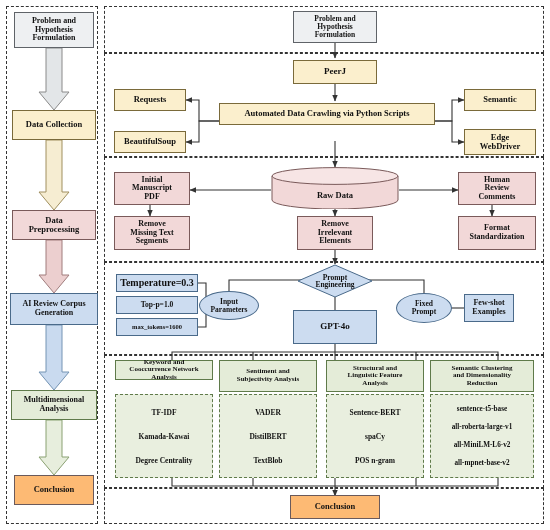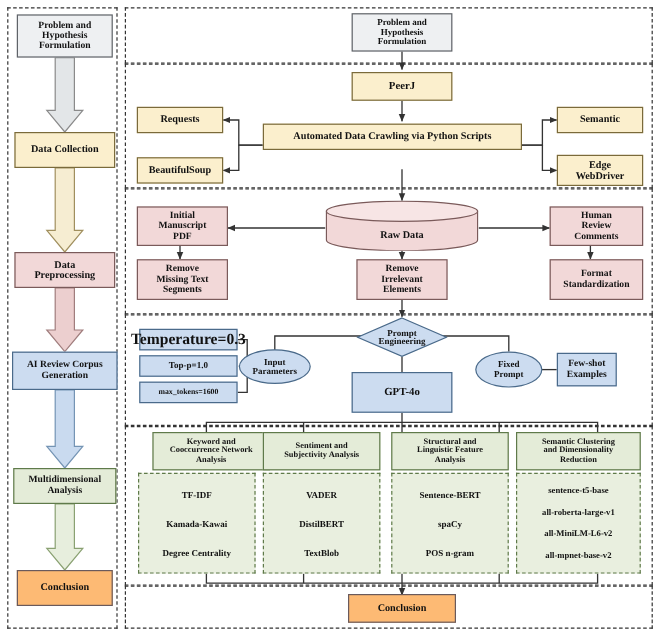--- a/index.html
+++ b/index.html
@@ -257,21 +257,21 @@
     </svg>
     <div class="dtext" style="font-size:7.5px;">Prompt
 Engineering</div>
   </div>
 
   <div class="ellipse" style="left:199px;top:291px;width:60px;height:29px;font-size:7.5px;">
     <span class="lbl">Input
 Parameters</span>
   </div>
 
-  <div class="node c-blue" style="left:116px;top:274px;width:82px;height:18px;font-size:13px;">
+  <div class="node c-blue" style="left:116px;top:274px;width:82px;height:18px;font-size:10px;">
     <span class="lbl">Temperature=0.3</span>
   </div>
   <div class="node c-blue" style="left:116px;top:296px;width:82px;height:18px;font-size:7.5px;">
     <span class="lbl">Top-p=1.0</span>
   </div>
   <div class="node c-blue" style="left:116px;top:318px;width:82px;height:18px;font-size:6.5px;">
     <span class="lbl">max_tokens=1600</span>
   </div>
 
   <div class="node c-blue" style="left:293px;top:310px;width:84px;height:34px;font-size:9px;">
@@ -280,21 +280,21 @@
 
   <div class="ellipse" style="left:396px;top:293px;width:56px;height:30px;font-size:7.5px;">
     <span class="lbl">Fixed
 Prompt</span>
   </div>
   <div class="node c-blue" style="left:464px;top:294px;width:50px;height:28px;font-size:8px;">
     <span class="lbl">Few-shot
 Examples</span>
   </div>
 
-  <div class="node c-green" style="left:127px;top:360px;width:98px;height:32px;font-size:7px;">
+  <div class="node c-green" style="left:115px;top:360px;width:98px;height:20px;font-size:7px;">
     <span class="lbl">Keyword and
 Cooccurrence Network
 Analysis</span>
   </div>
   <div class="subpanel" style="left:115px;top:394px;width:98px;height:84px;font-size:7.5px;">
     <span>TF-IDF</span>
     <span>Kamada-Kawai</span>
     <span>Degree Centrality</span>
   </div>
 

